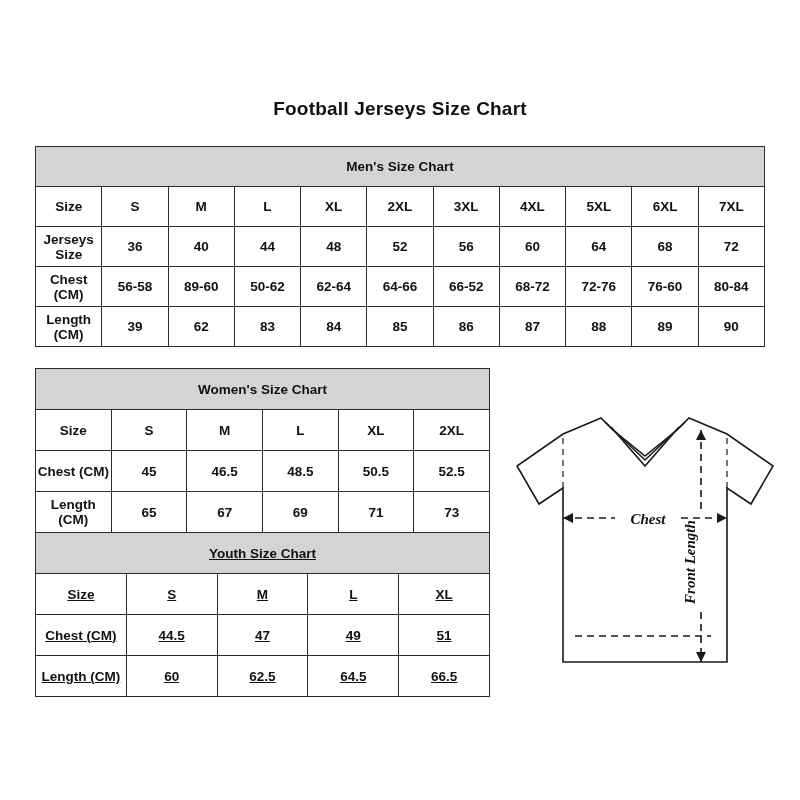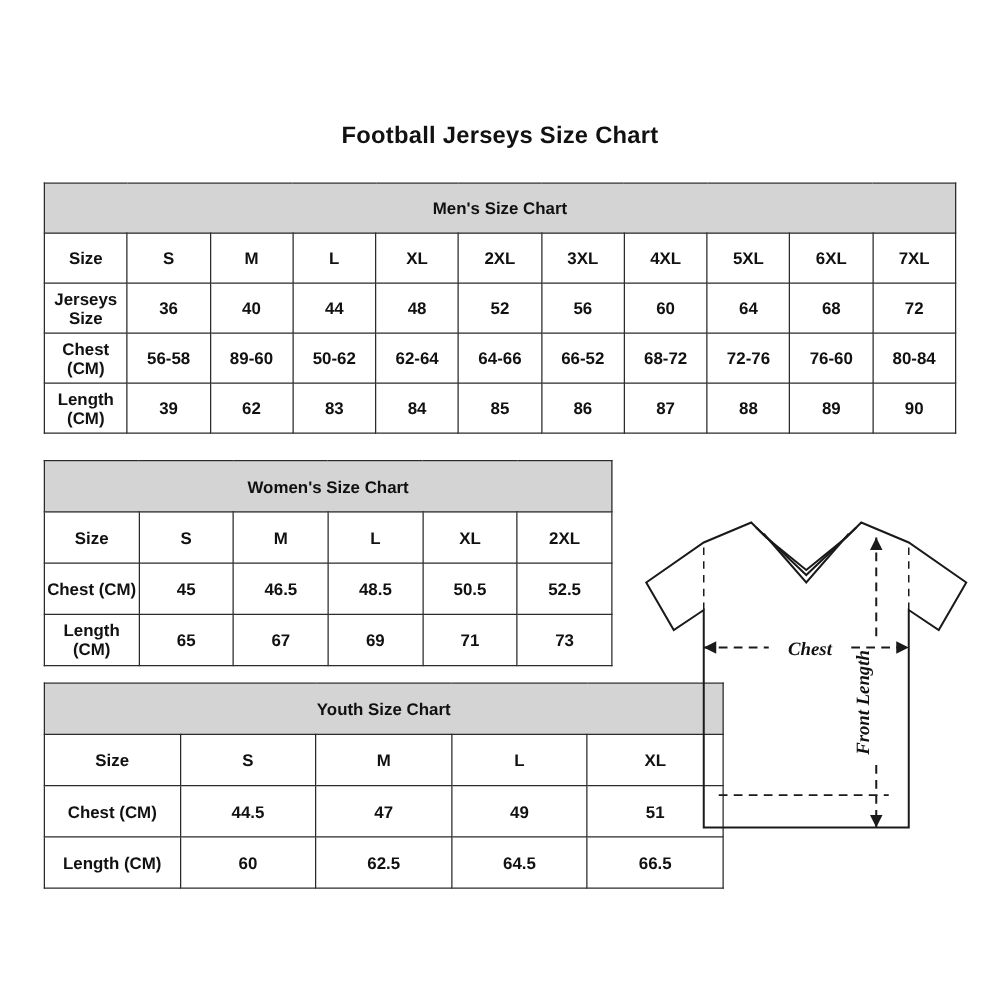--- a/index.html
+++ b/index.html
@@ -62,23 +62,24 @@
     position: absolute;
     top: 368px;
     left: 35px;
     width: 455px;
     padding-left: 32px;
   }
   #women-table .lbl-col { width: 113px; }
   
   #youth-table {
     position: absolute;
-    top: 546px;
+    top: 532px;
     left: 35px;
-    width: 544px;
+    width: 455px;
+    text-decoration: underline;
   }
   #youth-table .lbl-col { width: 113px; }
 
   
   #shirt-diagram {
     position: absolute;
     left: 505px;
     top: 400px;
     width: 280px;
     height: 290px;

